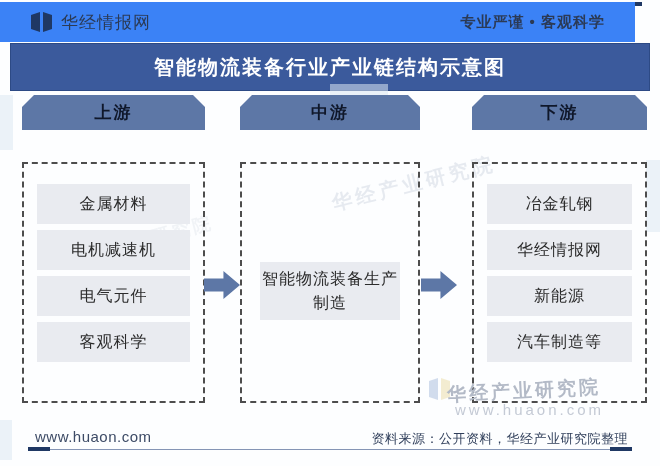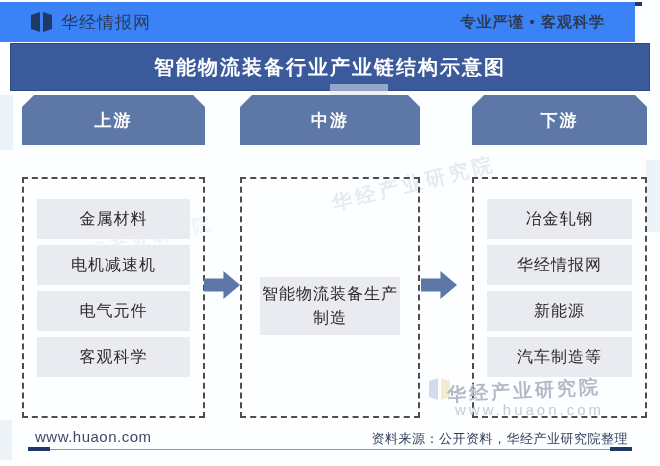--- a/index.html
+++ b/index.html
@@ -30,25 +30,25 @@
   }
   .title-banner span {
     color:#ffffff; font-size:20px; font-weight:bold; letter-spacing:2px;
   }
   
   .col { position:absolute; top:95px; }
   .col1 { left:22px;  width:183px; }
   .col2 { left:240px; width:180px; }
   .col3 { left:472px; width:175px; }
   .col-header {
-    height:50px; background:#5d77a6;
+    height:35px; background:#5d77a6;
     clip-path:polygon(12px 0, calc(100% - 12px) 0, 100% 12px, 100% 100%, 0 100%, 0 12px);
     filter:drop-shadow(0 2px 2px rgba(80,95,130,.45));
     display:flex; align-items:center; justify-content:center;
-    color:#ffffff; font-size:17px; font-weight:bold; letter-spacing:2px;
+    color:#0f172a; font-size:17px; font-weight:bold; letter-spacing:2px;
   }
   .dashed-box {
     margin-top:32px; height:241px;
     border:2px dashed #4d4d4d;
     padding-top:20px;
   }
   .item {
     width:calc(100% - 26px); height:40px; margin:0 auto 6px auto;
     background:#e9ebf0;
     display:flex; align-items:center; justify-content:center;

